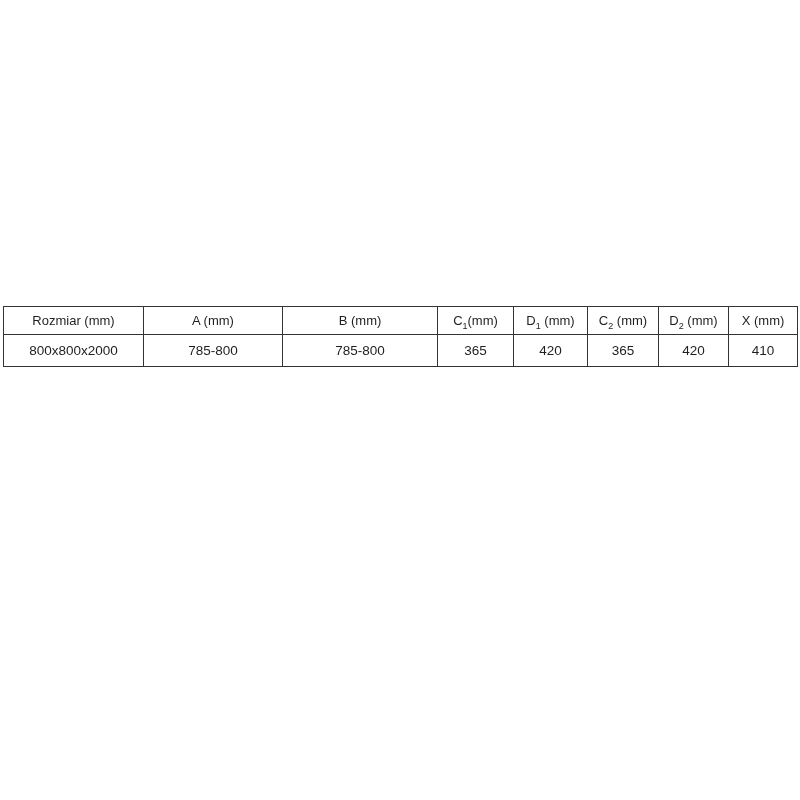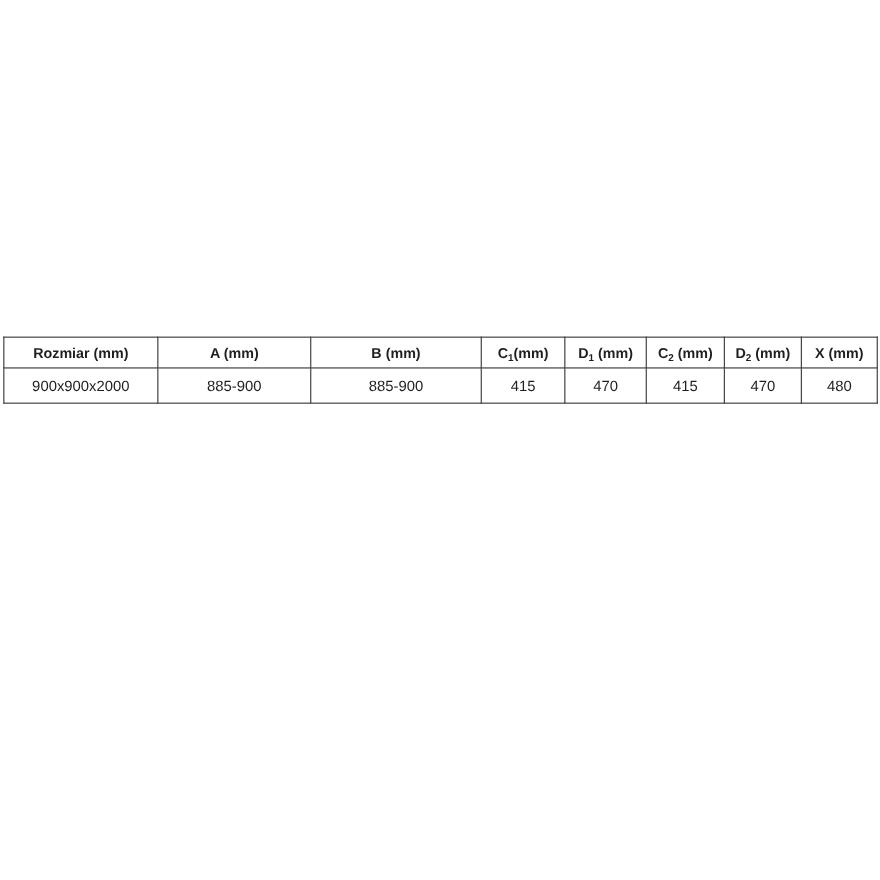--- a/index.html
+++ b/index.html
@@ -31,21 +31,21 @@
     text-align: center;
     vertical-align: middle;
     color: #1f1f1f;
     padding: 0 2px;
     overflow: hidden;
     white-space: nowrap;
   }
   table.spec th {
     height: 27px;
     font-size: 13px;
-    font-weight: bold;
+    font-weight: normal;
     margin-top: 42px;
   }
   table.spec td {
     height: 31px;
     font-size: 13.5px;
     font-weight: normal;
   }
   table.spec sub {
     font-size: 9px;
     line-height: 0;
@@ -73,24 +73,24 @@
         <th>B (mm)</th>
         <th><span>C</span><sub>1</sub><span>(mm)</span></th>
         <th><span>D</span><sub>1</sub><span> (mm)</span></th>
         <th><span>C</span><sub>2</sub><span> (mm)</span></th>
         <th><span>D</span><sub>2</sub><span> (mm)</span></th>
         <th>X (mm)</th>
       </tr>
     </thead>
     <tbody>
       <tr>
-        <td>900x900x2000</td>
-        <td>885-900</td>
-        <td>885-900</td>
-        <td>415</td>
-        <td>470</td>
-        <td>415</td>
-        <td>470</td>
-        <td>480</td>
+        <td>800x800x2000</td>
+        <td>785-800</td>
+        <td>785-800</td>
+        <td>365</td>
+        <td>420</td>
+        <td>365</td>
+        <td>420</td>
+        <td>410</td>
       </tr>
     </tbody>
   </table>
 </div>
 
 </body></html>

